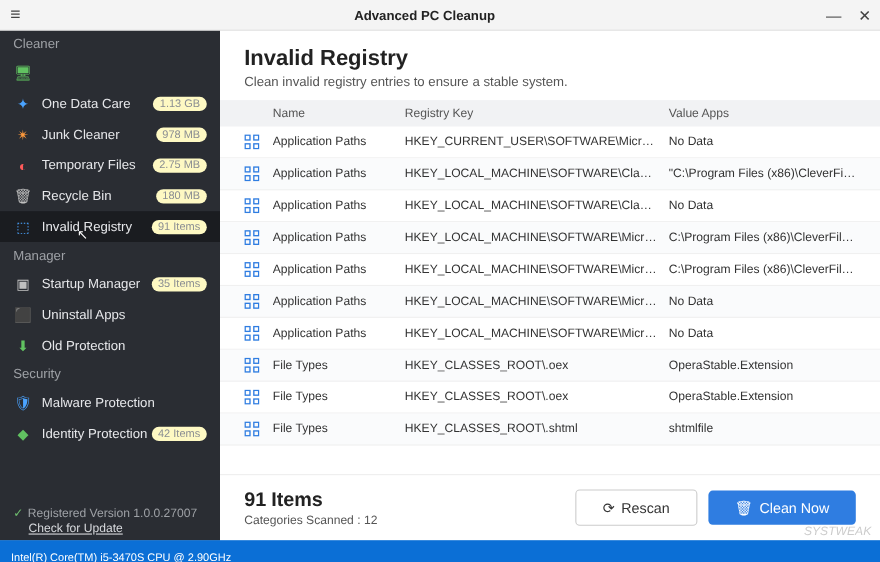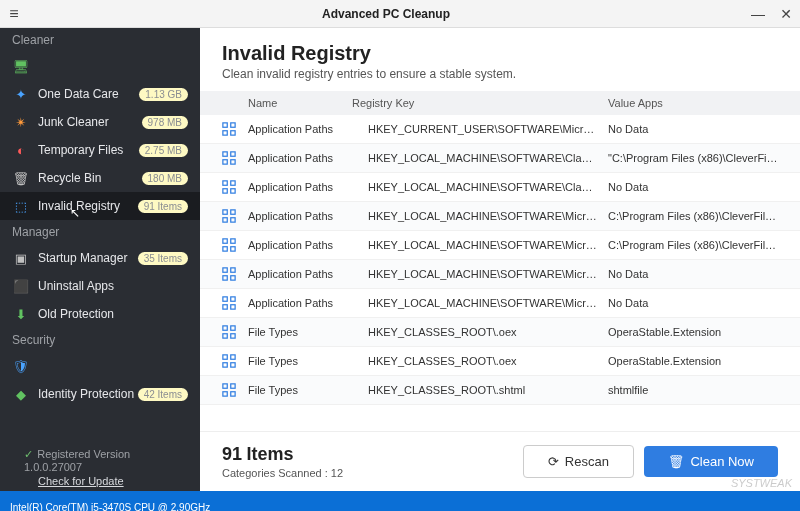--- a/index.html
+++ b/index.html
@@ -13,34 +13,34 @@
 .app { display: flex; height: 463px; }
 .sidebar { width: 200px; background: #2a2d33; color: #d7d9dd; font-size: 12px; display: flex; flex-direction: column; }
 .sidebar .section { padding: 5px 12px; color: #9ea1a6; font-size: 12px; }
 .sidebar .item { display: flex; align-items: center; padding: 6px 12px; cursor: pointer; position: relative; }
 .sidebar .item.active { background: #1a1c20; }
 .sidebar .item .icon { width: 18px; height: 16px; margin-right: 8px; display: flex; align-items: center; justify-content: center; font-size: 13px; }
 .sidebar .item .label { flex: 1; color: #e6e7ea; white-space: nowrap; }
 .sidebar .item .badge { font-size: 10px; color: #8a8d92; background: #fef9c3; padding: 1px 6px; border-radius: 9px; }
 .sidebar .cursor { position: absolute; left: 70px; top: 14px; font-size: 12px; color: #fff; pointer-events: none; }
 
-.sidebar-footer { margin-top: auto; padding: 10px 24px 4px; font-size: 11px; color: #9ea1a6; }
+.sidebar-footer { margin-top: auto; padding: 10px 12px 4px; font-size: 11px; color: #9ea1a6; }
 .sv-check { color: #6fbf6f; margin-right: 4px; }
 .check-update { color: #d7d9dd; text-decoration: underline; cursor: pointer; display: block; margin-top: 2px; margin-left: 14px; }
 
 .statusbar { height: 20px; background: #0b6fd6; color: #fff; font-size: 10px; display: flex; align-items: center; padding: 16px 10px; justify-content: space-between; }
 
 .main { flex: 1; background: #fff; display: flex; flex-direction: column; overflow: hidden; }
 .main-header { padding: 14px 22px 10px; }
 .main-header h1 { font-size: 20px; font-weight: 600; color: #222; }
 .main-header p { font-size: 12px; color: #555; margin-top: 2px; }
 
 .table-head { display: flex; background: #f1f2f4; font-size: 11px; color: #555; padding: 6px 22px; }
 .col-check { width: 26px; }
-.col-name { width: 104px; }
+.col-name { width: 120px; }
 .col-key { flex: 1; padding-right: 10px; }
 .col-val { width: 170px; }
 
 .rows { flex: 1; overflow-y: auto; }
 .row { display: flex; align-items: center; font-size: 11px; color: #333; padding: 7px 22px; border-bottom: 1px solid #f0f0f0; }
 .row:nth-child(even) { background: #fafbfc; }
 .row .icon-cell { width: 26px; color: #2f7de1; font-size: 12px; display: flex; align-items: center; }
 .row .icon-cell svg { width: 14px; height: 14px; }
 .row .name { width: 120px; white-space: nowrap; overflow: hidden; text-overflow: ellipsis; }
 .row .key { flex: 1; white-space: nowrap; overflow: hidden; text-overflow: ellipsis; padding-right: 10px; color: #333; }
@@ -128,20 +128,21 @@
 
     <div class="item">
       <span class="icon ic-green">⬇</span>
       <span class="label">Old Protection</span>
     </div>
 
     <div class="section">Security</div>
 
     <div class="item">
       <span class="icon ic-blue">🛡</span>
+      <span class="label">Malware Protection</span>
     </div>
 
     <div class="item">
       <span class="icon ic-green">◆</span>
       <span class="label">Identity Protection</span>
       <span class="badge">42 Items</span>
     </div>
 
     <div class="sidebar-footer">
       <span class="sv-check">✓</span><span>Registered Version 1.0.0.27007</span>

